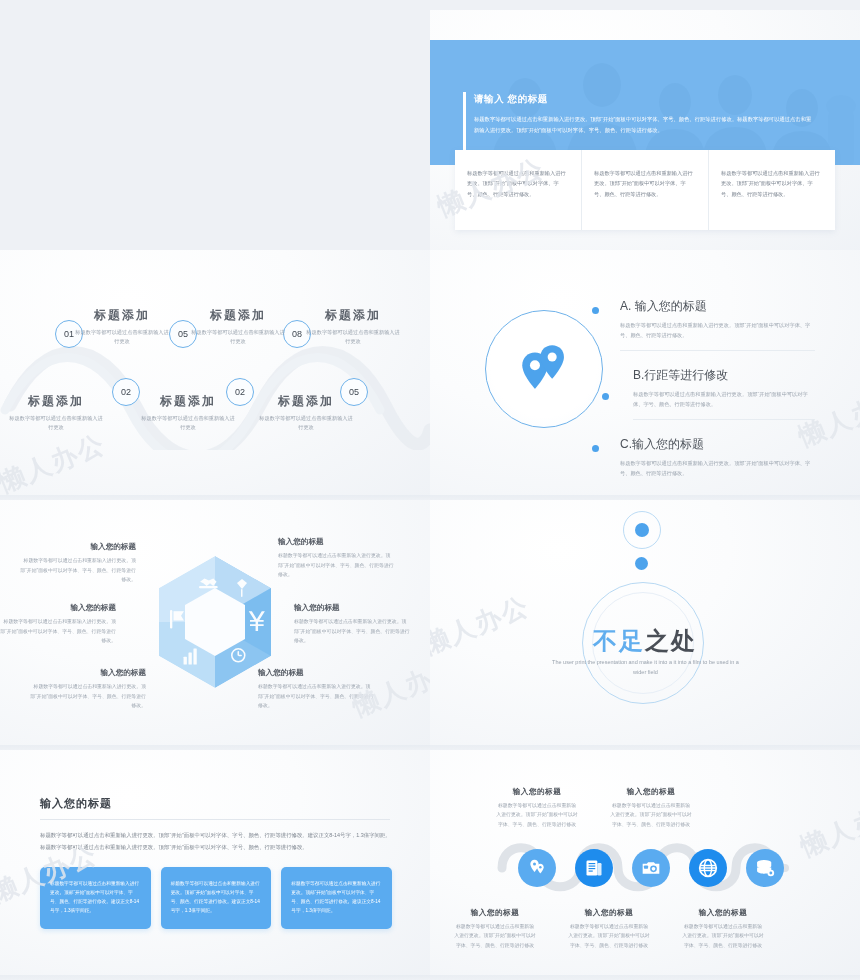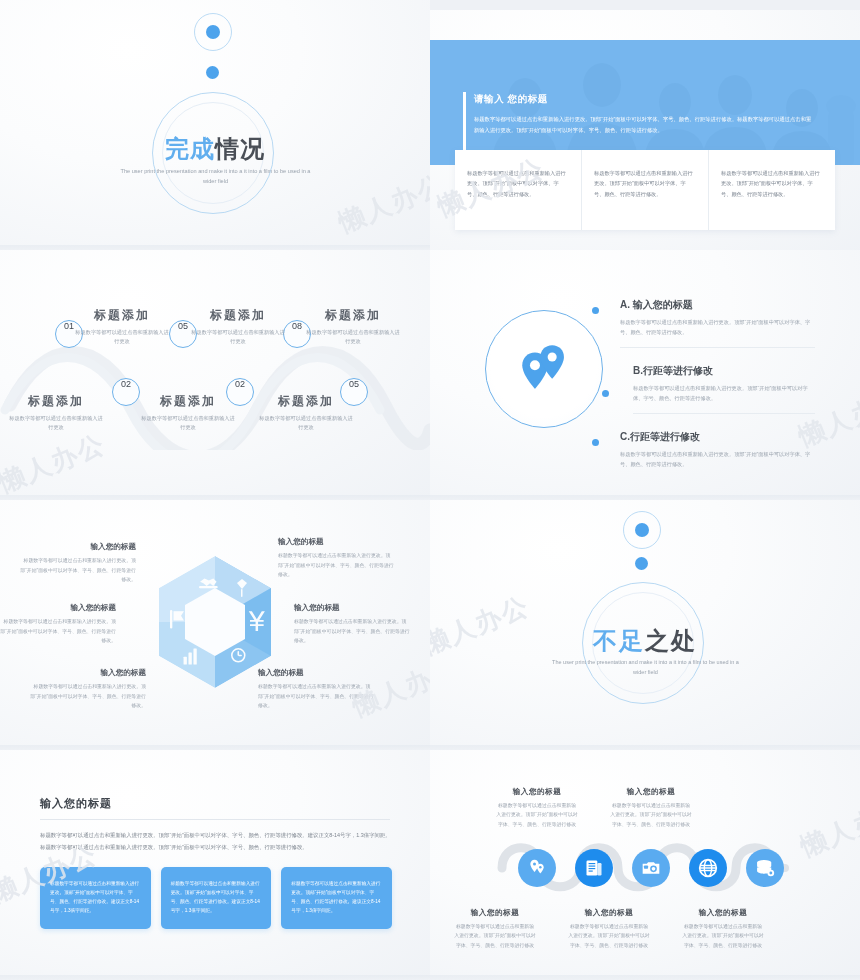--- a/index.html
+++ b/index.html
@@ -90,37 +90,37 @@
   }
   .s2-card { flex:1; padding:18px 12px 0 12px; }
   .s2-card + .s2-card { border-left:1px solid #e8edf2; }
   .s2-card p { font-size:5.2px; line-height:2.0; color:#7a838f; }
 
   
   .wave { position:absolute; left:0; top:60px; width:430px; height:140px; }
   .numcircle {
     position:absolute; width:28px; height:28px; border-radius:50%;
     border:1.3px solid #6fb2ea; background:#fbfdff;
-    display:flex; justify-content:center;
+    display:flex; align-items:center; justify-content:center;
     font-size:9px; color:#3f4751; font-weight:400;
   }
   .s3-item { position:absolute; width:96px; text-align:center; }
   .s3-item h4 { font-size:12px; font-weight:700; color:#5d636c; letter-spacing:2px; }
   .s3-item p { margin-top:4px; font-size:5.2px; line-height:1.75; color:#9aa3ae; }
 
   
   .s4-ring {
     position:absolute; left:55px; top:60px; width:118px; height:118px;
     border-radius:50%; border:1.6px solid #6fb2ea;
     background:radial-gradient(circle at 50% 45%, #ffffff 62%, #f6fafd 100%);
   }
   .s4-pin { position:absolute; left:85px; top:88px; width:58px; height:58px; }
   .s4-list { position:absolute; left:190px; top:48px; width:195px; }
   .s4-entry { position:relative; margin-bottom:16px; }
-  .s4-entry h4 { font-size:10px; font-weight:700; color:#4c525a; }
+  .s4-entry h4 { font-size:12px; font-weight:400; color:#4c525a; }
   .s4-entry p { margin-top:5px; font-size:5.2px; line-height:2.0; color:#9aa3ae; }
   .s4-dot {
     position:absolute; width:7px; height:7px; border-radius:50%;
     background:#4da3ec; left:-28px; top:9px;
   }
   .s4-entry.ind { padding-left:13px; }
   .s4-entry.ind .s4-dot { left:-18px; top:26px; }
   .s4-rule { height:1px; background:#e7ecf1; margin-top:9px; }
 
   
@@ -190,32 +190,20 @@
   .icircle svg { width:20px; height:20px; fill:#ffffff; }
   .s8-item { position:absolute; width:82px; text-align:center; }
   .s8-item h4 { font-size:7.6px; font-weight:700; color:#4c525a; letter-spacing:.5px; }
   .s8-item p { margin-top:4px; font-size:4.9px; line-height:1.9; color:#9aa3ae; }
 </style>
 </head>
 <body>
 
 <div class="sheet">
 
-  <div class="slide" style="left:0;top:0;">
-    <div class="s1-topring"></div>
-    <div class="s1-topdot"></div>
-    <div class="s1-middot"></div>
-    <div class="s1-bigring"></div>
-    <div class="s1-bigring2"></div>
-    <div class="s1-title">
-      <span class="a">完成</span><span class="b">情况</span>
-    </div>
-    <div class="s1-sub">The user print the presentation and make it into a it into a film to be used in a wider field</div>
-    <div class="wm" style="left:336px; top:186px;">懒人办公</div>
-  </div>
 
   <div class="slide" style="left:430px;top:10px;">
     <div class="s2-band">
       <svg class="s2-photo" viewBox="0 0 430 125" preserveAspectRatio="xMidYMid slice">
         <rect width="430" height="125" fill="#9cc8ea"></rect>
         <g fill="#5d87ad" opacity="0.55">
           <ellipse cx="95" cy="58" rx="17" ry="20"></ellipse>
             <path d="M62 125q0-38 33-38t33 38z"></path>
           <ellipse cx="172" cy="45" rx="19" ry="22"></ellipse>
             <path d="M136 125q0-42 36-42t36 42z"></path>
@@ -320,21 +308,21 @@
         <div class="s4-rule"></div>
       </div>
       <div class="s4-entry ind">
         <span class="s4-dot"></span>
         <h4>B.行距等进行修改</h4>
         <p>标题数字等都可以通过点击和重新输入进行更改。顶部“开始”面板中可以对字体、字号、颜色、行距等进行修改。</p>
         <div class="s4-rule"></div>
       </div>
       <div class="s4-entry">
         <span class="s4-dot"></span>
-        <h4>C.行距等进行修改</h4>
+        <h4>C.输入您的标题</h4>
         <p>标题数字等都可以通过点击和重新输入进行更改。顶部“开始”面板中可以对字体、字号、颜色、行距等进行修改。</p>
       </div>
     </div>
     <div class="wm" style="left:366px; top:150px;">懒人办公</div>
   </div>
 
   <div class="slide" style="left:0;top:500px;">
     <svg class="hexwrap" viewBox="0 0 140 140">
       <defs>
         <clipPath id="hexclip">

